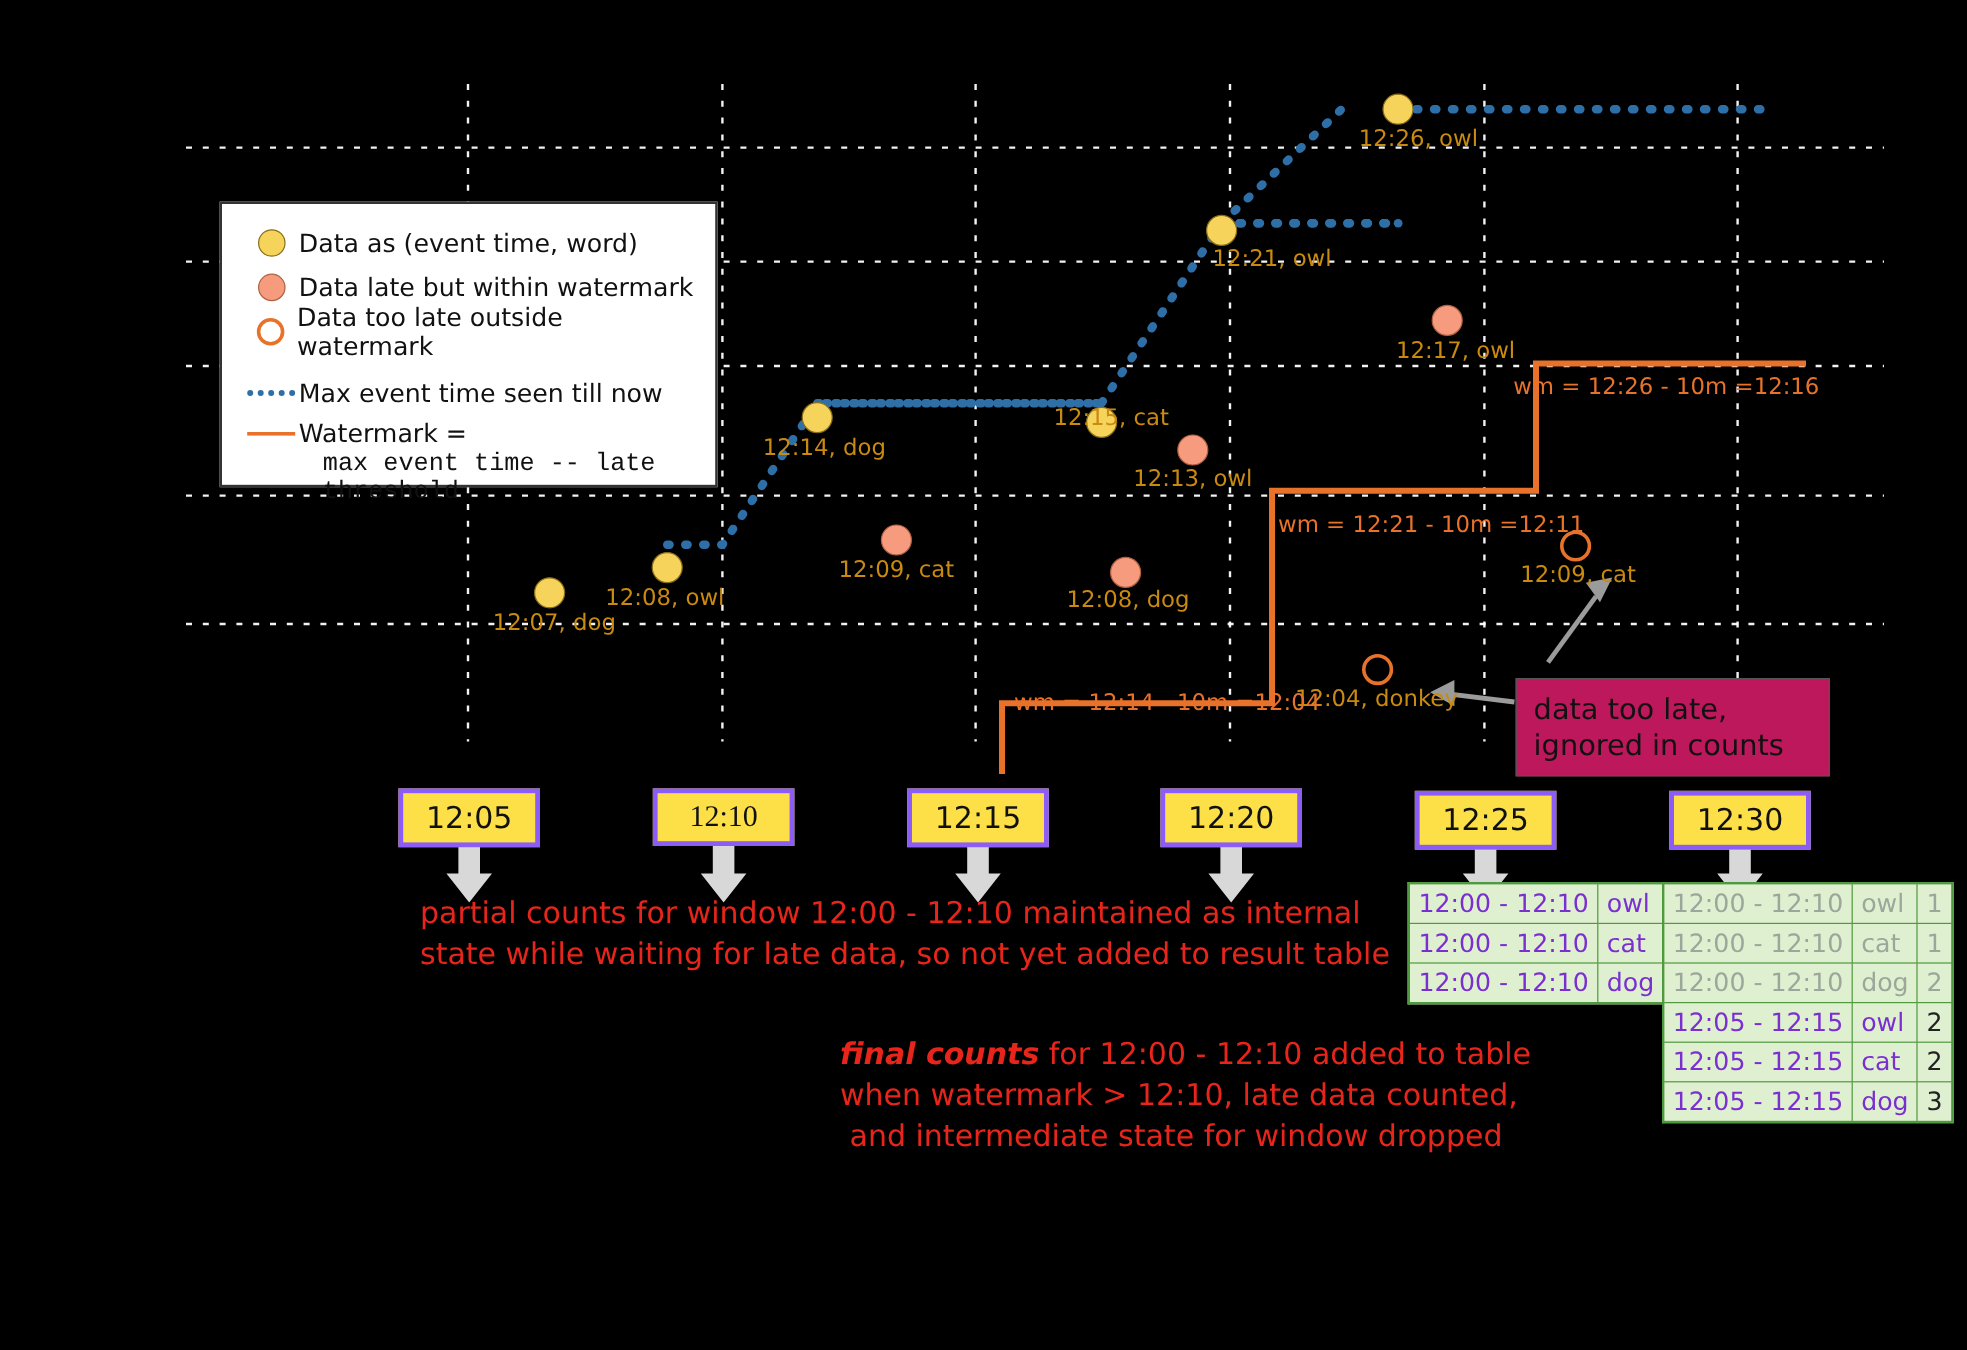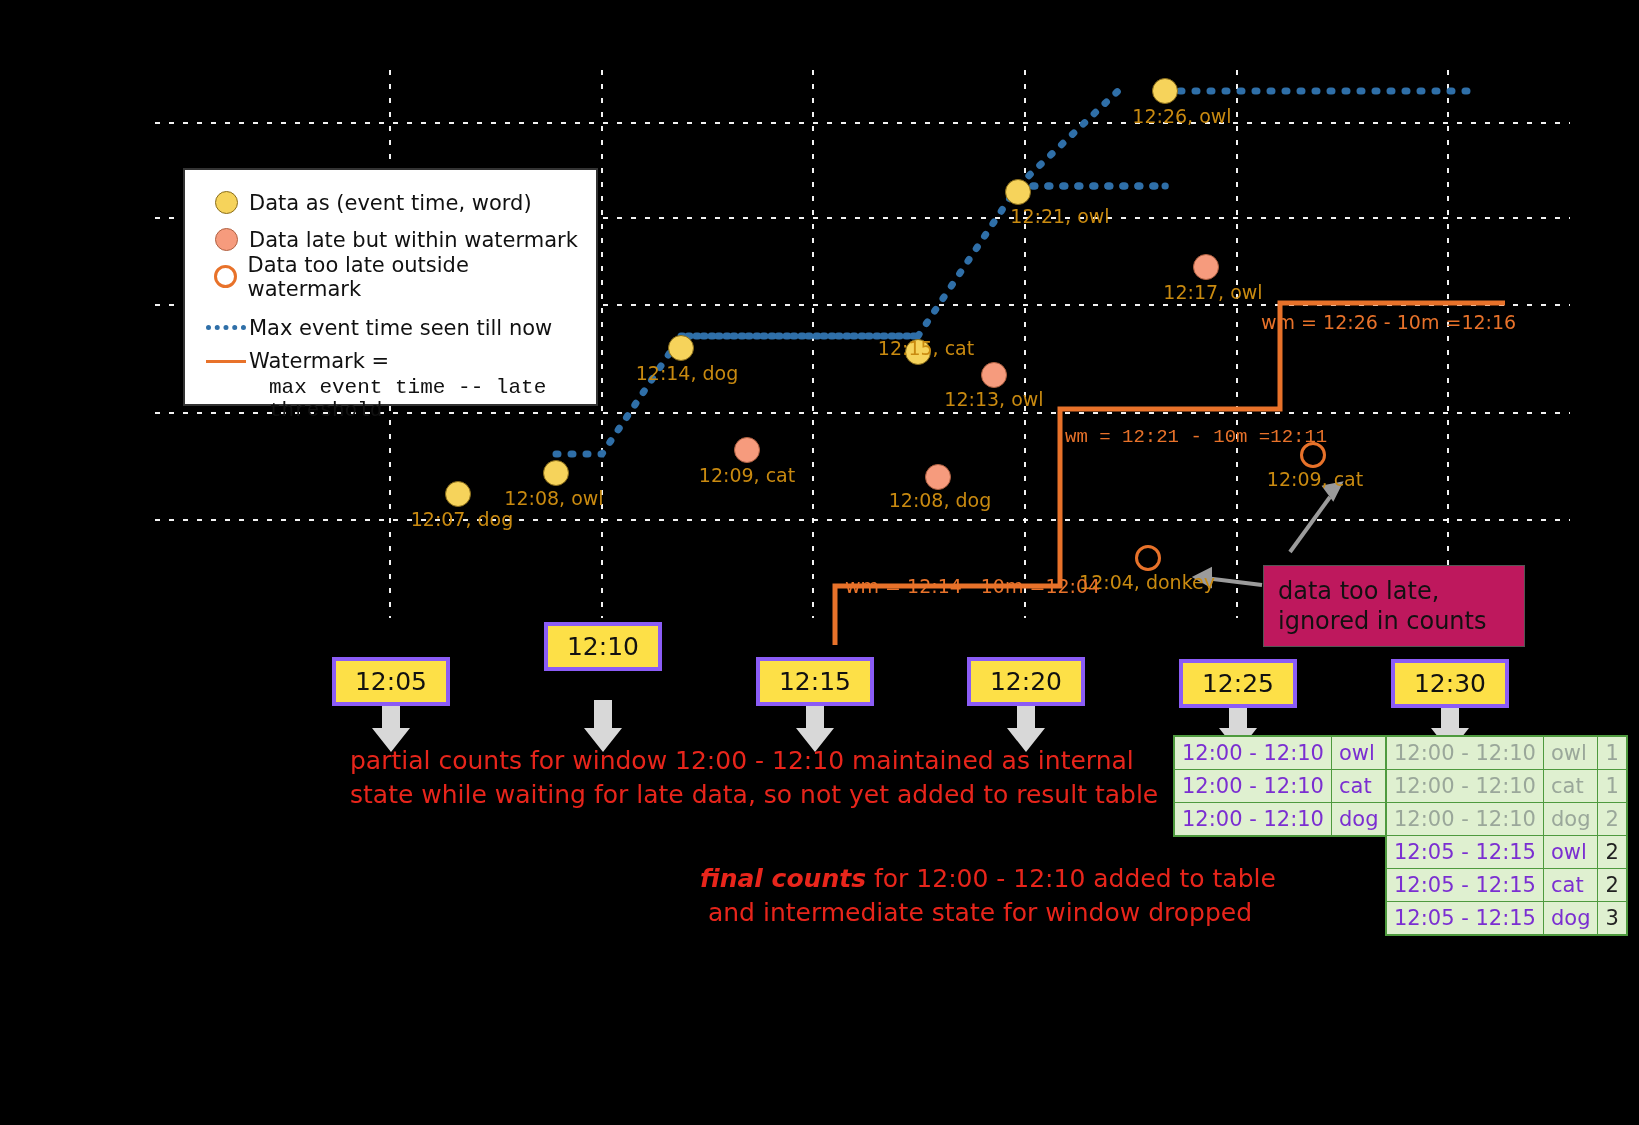--- a/index.html
+++ b/index.html
@@ -146,21 +146,21 @@
   <div class="pt ontime" style="left:1165px;top:91px;"></div>
   <div class="ptlabel" style="left:1182px;top:105px;">12:26, owl</div>
 
   <div class="pt toolate" style="left:1148px;top:558px;"></div>
   <div class="ptlabel" style="left:1147px;top:571px;">12:04, donkey</div>
 
   <div class="pt toolate" style="left:1313px;top:455px;"></div>
   <div class="ptlabel" style="left:1315px;top:468px;">12:09, cat</div>
 
   <div class="wmlabel" style="left:845px;top:575px;">wm = 12:14 - 10m =12:04</div>
-  <div class="wmlabel" style="left:1065px;top:426px;font-family:Liberation Mono, monospace;">wm = 12:21 - 10m =12:11</div>
+  <div class="wmlabel" style="left:1065px;top:426px;">wm = 12:21 - 10m =12:11</div>
   <div class="wmlabel" style="left:1261px;top:311px;">wm = 12:26 - 10m =12:16</div>
 
   <div class="legend">
     <div class="legrow">
       <span class="sw">
           <span class="dot y"></span>
         </span>
       <span>Data as (event time, word)</span>
     </div>
     <div class="legrow">
@@ -185,40 +185,41 @@
     <div class="legrow" style="height:30px;">
       <span class="sw">
           <span class="solidline"></span>
         </span>
       <span>Watermark =</span>
     </div>
     <div class="legtext2" style="margin-left:66px;font-family:Liberation Mono, monospace;">max event time -- late threshold</div>
   </div>
 
   <div class="tick" style="left:391px;top:657px;">12:05</div>
-  <div class="tick" style="left:603px;top:622px;">12:10</div>
+  <div class="tick" style="left:603px;top:657px;font-family:Liberation Serif, serif;">12:10</div>
   <div class="tick" style="left:815px;top:657px;">12:15</div>
   <div class="tick" style="left:1026px;top:657px;">12:20</div>
   <div class="tick" style="left:1238px;top:659px;">12:25</div>
   <div class="tick" style="left:1450px;top:659px;">12:30</div>
 
   <div class="callout" style="left:1263px;top:565px;width:232px;">
     <div>data too late,</div>
     <div>ignored in counts</div>
   </div>
 
   <div class="red" style="left:350px;top:744px;width:760px;">
     <div>partial counts for window 12:00 - 12:10 maintained as internal</div>
     <div>state while waiting for late data, so not yet added  to result table</div>
   </div>
 
   <div class="red" style="left:700px;top:862px;width:560px;">
     <div>
       <span class="ital">final counts</span><span> for 12:00 - 12:10 added to table</span>
     </div>
+    <div>when watermark &gt; 12:10, late data counted,</div>
     <div>and intermediate state for window dropped</div>
   </div>
 
   <table class="rtable" style="left:1173px;top:735px;">
     <tbody>
         <tr>
       <td>12:00 - 12:10</td>
       <td>owl</td>
       <td class="num">1</td>
     </tr>

